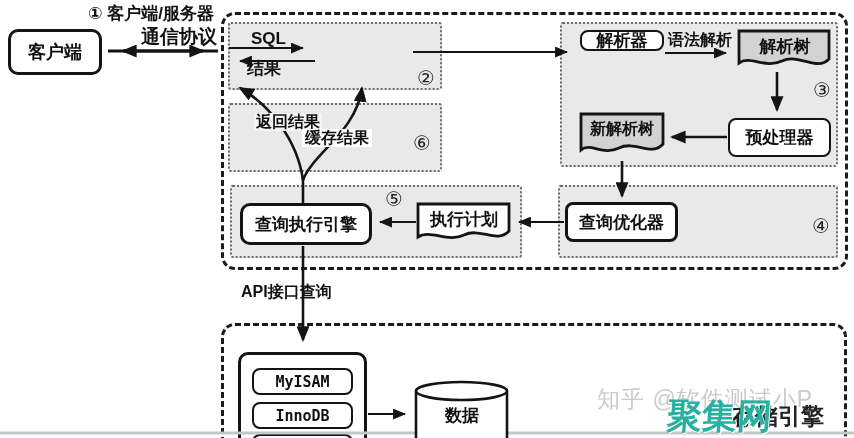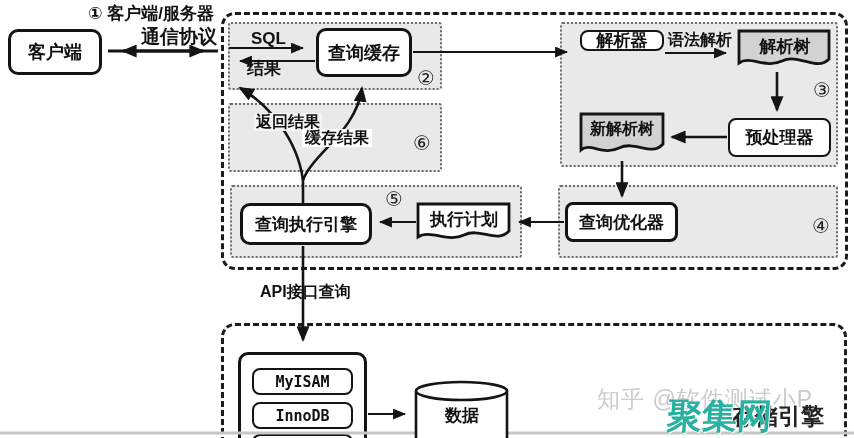--- a/index.html
+++ b/index.html
@@ -83,23 +83,20 @@
     <path d="M418,204 H509 V231 C497,244 480,227 464,235 C448,243 430,229 418,237 Z" fill="#ffffff" stroke="#141414" stroke-width="2.8"></path>
 
     <path d="M416,391 V452 H507 V391" fill="#ffffff" stroke="#141414" stroke-width="2.6"></path>
     <ellipse cx="461.5" cy="391" rx="45.5" ry="9" fill="#ffffff" stroke="#141414" stroke-width="2.6"></ellipse>
   </svg>
 
   <div class="box" style="left:8px;top:29px;width:94px;height:46px;font-size:18px;">
     <span>客户端</span>
   </div>
 
-  <div class="box bold-border" style="left:316px;top:28px;width:96px;height:49px;font-size:18px;">
-    <span>查询缓存</span>
-  </div>
 
   <div class="box thin-border" style="left:580px;top:30px;width:84px;height:21px;font-size:17px;">
     <span>解析器</span>
   </div>
 
   <div class="box thin-border" style="left:728px;top:118px;width:103px;height:39px;font-size:17px;">
     <span>预处理器</span>
   </div>
 
   <div class="box" style="left:565px;top:202px;width:113px;height:40px;font-size:17px;border-radius:8px;">
@@ -132,21 +129,21 @@
 
   <div class="lbl" style="left:668px;top:31px;font-size:16px;">语法解析</div>
   <div class="lbl center" style="left:741px;top:37px;width:88px;font-size:17px;z-index:4;">解析树</div>
   <div class="lbl center" style="left:582px;top:120px;width:80px;font-size:16px;z-index:4;text-align:center;">新解析树</div>
   <div class="num" style="left:813px;top:78px;">③</div>
 
   <div class="num" style="left:385px;top:187px;">⑤</div>
   <div class="lbl center" style="left:420px;top:210px;width:88px;font-size:17px;z-index:4;">执行计划</div>
   <div class="num" style="left:812px;top:214px;">④</div>
 
-  <div class="lbl" style="left:260px;top:283px;font-size:16px;">API接口查询</div>
+  <div class="lbl" style="left:241px;top:283px;font-size:16px;">API接口查询</div>
 
   <div class="lbl center" style="left:432px;top:406px;width:60px;font-size:17px;z-index:4;">数据</div>
 
   <div class="wm-gray" style="left:597px;top:384px;">知乎 @软件测试小P</div>
   <div class="storage-tag" style="left:732px;top:401px;">存储引擎</div>
   <div class="wm-teal" style="left:667px;top:393px;">聚集网</div>
 
 </div>
 
 </body></html>

